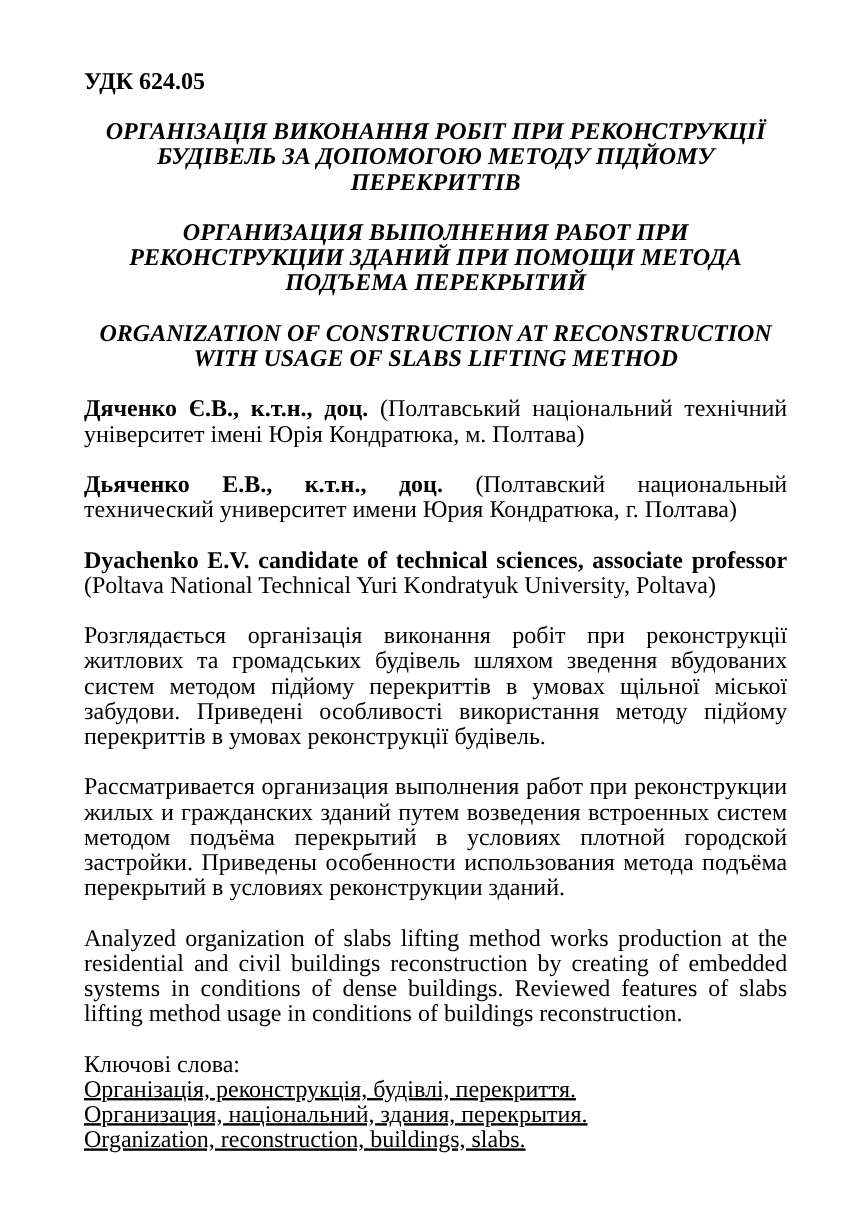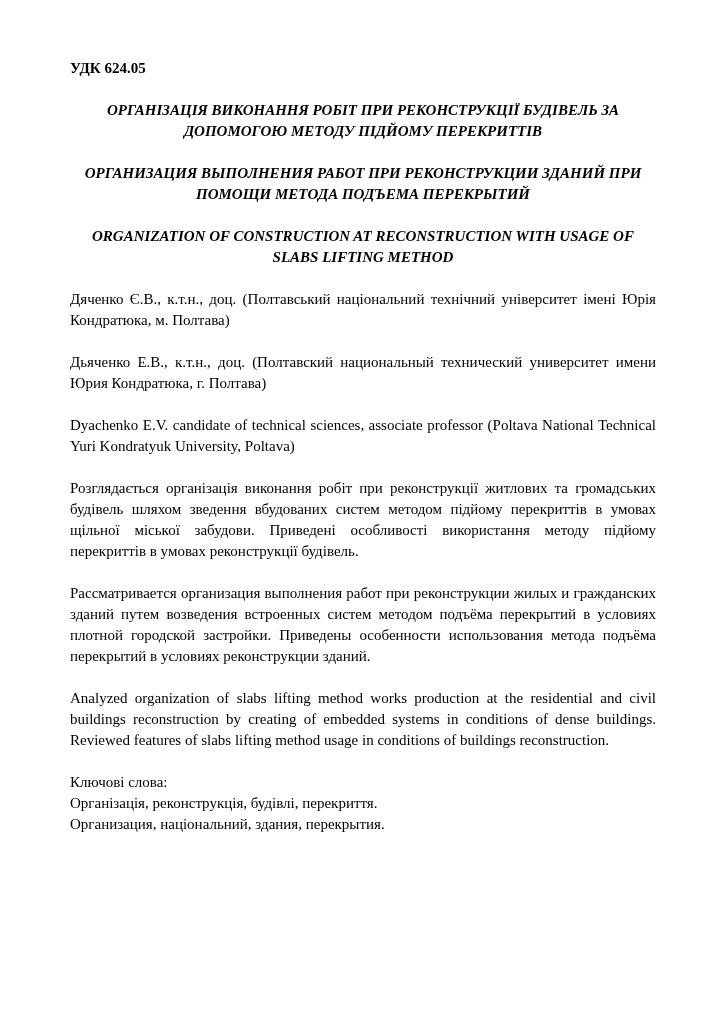--- a/index.html
+++ b/index.html
@@ -9,54 +9,55 @@
   }
   .page {
     position: relative;
     width: 722px;
     height: 1024px;
     background: #ffffff;
     box-sizing: border-box;
     padding: 58px 66px 0 70px;
     overflow: hidden;
     font-family: "Liberation Serif", "DejaVu Serif", serif;
-    font-size: 15px;
+    font-size: 20px;
     line-height: 21px;
     color: #000000;
   }
   .page p {
     margin: 0 0 21px 0;
   }
   .udc {
     font-weight: bold;
   }
   .title {
     font-weight: bold;
     text-align: center;
     font-style: italic;
   }
   .author {
     text-align: justify;
   }
   .author .name {
-    font-weight: normal;
+    font-weight: bold;
   }
   .abstract {
     font-weight: normal;
     text-align: justify;
   }
   .keywords {
     margin-bottom: 0;
   }
   .keywords .label {
     font-weight: normal;
     display: block;
   }
   .keywords .line {
     display: block;
+    text-decoration: underline;
   }
 </style>
 </head>
 <body>
 
 <div class="page">
 
   <p class="udc">УДК 624.05</p>
 
   <p class="title">ОРГАНІЗАЦІЯ ВИКОНАННЯ РОБІТ ПРИ РЕКОНСТРУКЦІЇ БУДІВЕЛЬ ЗА ДОПОМОГОЮ МЕТОДУ ПІДЙОМУ ПЕРЕКРИТТІВ</p>
@@ -74,15 +75,16 @@
   <p class="abstract">Розглядається організація виконання робіт при реконструкції житлових та громадських будівель шляхом зведення вбудованих систем методом підйому перекриттів в умовах щільної міської забудови. Приведені особливості використання методу підйому перекриттів в умовах реконструкції будівель.</p>
 
   <p class="abstract">Рассматривается организация выполнения работ при реконструкции жилых и гражданских зданий путем возведения встроенных систем методом подъёма перекрытий в условиях плотной городской застройки. Приведены особенности использования метода подъёма перекрытий в условиях реконструкции зданий.</p>
 
   <p class="abstract">Analyzed organization of slabs lifting method works production at the residential and civil buildings reconstruction by creating of embedded systems in conditions of dense buildings. Reviewed features of slabs lifting method usage in conditions of buildings reconstruction.</p>
 
   <p class="keywords">
     <span class="label">Ключові слова:</span>
     <span class="line">Організація, реконструкція, будівлі, перекриття.</span>
     <span class="line">Организация, національний, здания, перекрытия.</span>
+    <span class="line">Organization, reconstruction, buildings, slabs.</span>
   </p>
 
 </div>
 
 </body></html>

